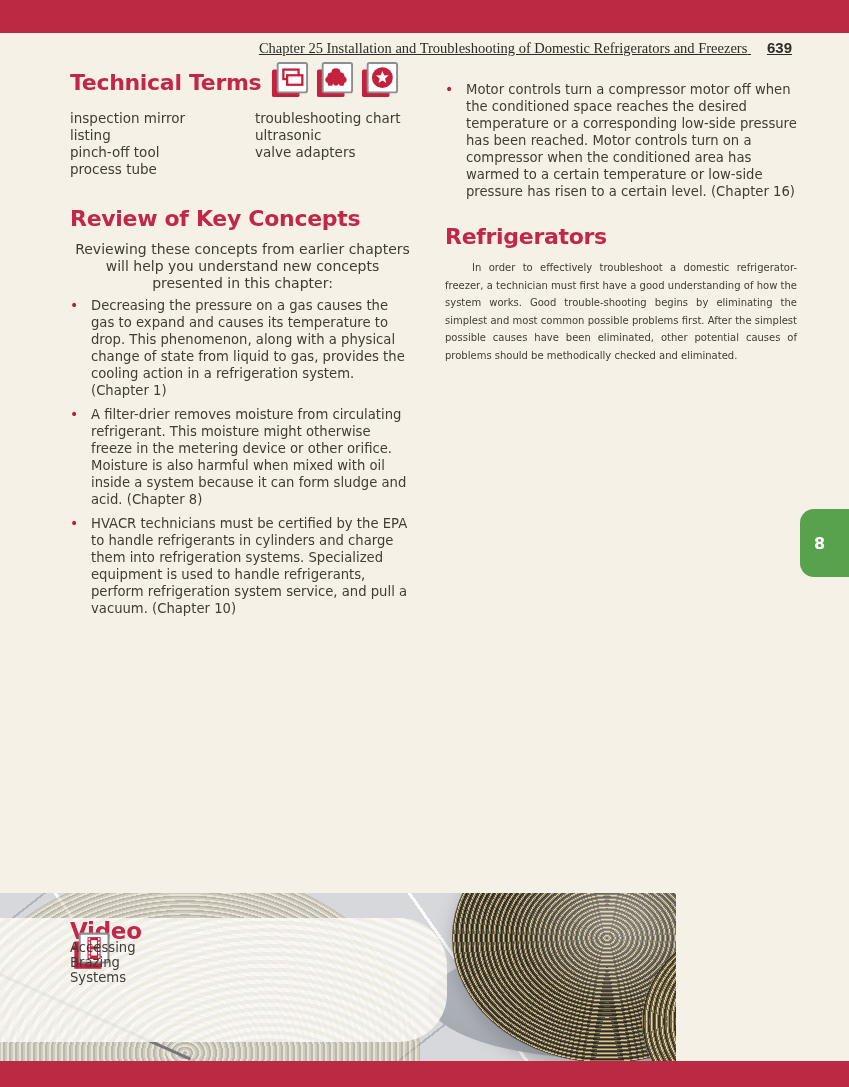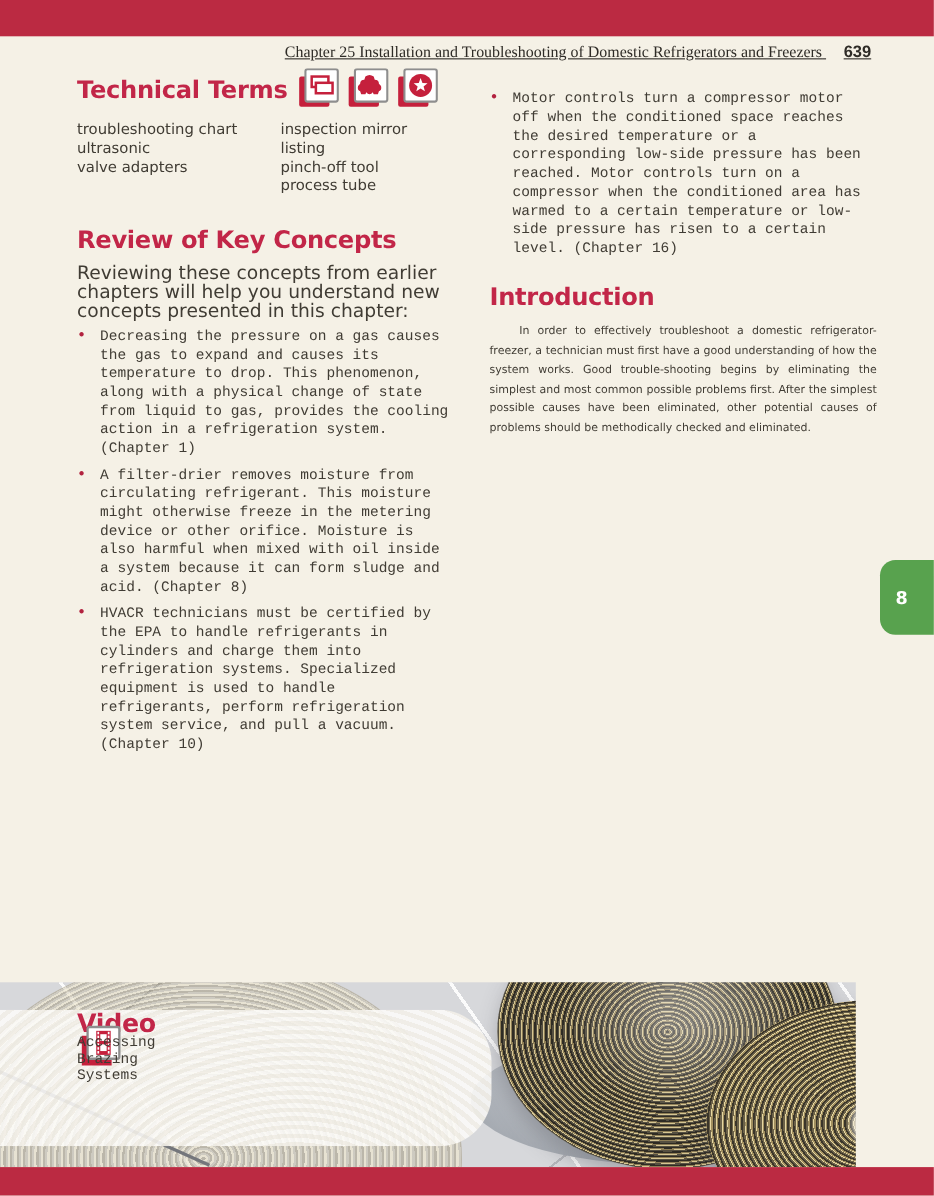--- a/index.html
+++ b/index.html
@@ -36,45 +36,45 @@
   .tech-head { display:flex; align-items:flex-start; gap:10px; }
   .tt-icons { display:flex; gap:7px; margin-top:-8px; }
 
   .terms {
     margin-top:11px; display:grid; grid-template-columns:185px auto;
     font-size:13.5px; line-height:17px;
   }
   .terms ul { list-style:none; }
 
   .review-head { margin-top:28px; }
-  .lead { margin-top:10px; font-size:17px; line-height:17px; }
+  .lead { margin-top:10px; font-size:14px; line-height:17px;text-align:center; }
 
   ul.bullets { list-style:none; margin-top:5px; }
   ul.bullets li { display:flex; margin-bottom:7px; font-size:13.2px; line-height:17px; }
   .dot { width:21px; flex:0 0 21px; }
   .dot::before { content:"•"; color:#B2223F; font-size:14px; }
-  .btext { flex:1;font-family:Liberation Mono, monospace; }
+  .btext { flex:1; }
 
   .intro-head { margin-top:24px; }
   .intro-para {
     margin-top:10px; font-size:10px; line-height:17.6px;
     text-align:justify; text-indent:27px;
   }
 
   
   .chap-tab {
     position:absolute; left:800px; top:509px; width:49px; height:68px;
     background:#58A24E; border-radius:14px 0 0 14px;
     display:flex; align-items:center;
     color:#FFFFFF; font-weight:bold; font-size:16px; padding-left:14px;
   }
 
   
   .photo {
-    position:absolute; left:0; top:893px; width:778px; height:168px; overflow:hidden;
+    position:absolute; left:0; top:893px; width:676px; height:168px; overflow:hidden;
     background-color:#D7D8DB;
     background-image:
       repeating-linear-gradient(55deg,  rgba(255,255,255,0) 0 140px, rgba(255,255,255,.9) 140px 143px, rgba(255,255,255,0) 143px 290px),
       repeating-linear-gradient(-38deg, rgba(150,152,158,0) 0 170px, rgba(150,152,158,.55) 170px 172px, rgba(150,152,158,0) 172px 350px);
   }
   .photo * { position:absolute; }
   .coil-base {
     left:428px; top:48px; width:360px; height:118px; border-radius:50%;
     background:radial-gradient(ellipse at 50% 30%, #E6E8EB, #A6ABB2 75%);
   }
@@ -156,30 +156,30 @@
           <circle cx="22.5" cy="16.5" r="11" fill="#C5203C"></circle>
           <polygon fill="#FFFFFF" points="22.5,9.5 24.26,14.07 29.16,14.34 25.35,17.43 26.62,22.16 22.5,19.5 18.38,22.16 19.65,17.43 15.84,14.34 20.74,14.07"></polygon>
         </svg>
       </span>
     </div>
   </div>
 
   <div class="terms">
     <ul>
 
-    <li>troubleshooting chart</li>
-        <li>ultrasonic</li>
-        <li>valve adapters</li>
-      </ul>
-    <ul>
-
     <li>inspection mirror</li>
         <li>listing</li>
         <li>pinch-off tool</li>
         <li>process tube</li>
+      </ul>
+    <ul>
+
+    <li>troubleshooting chart</li>
+        <li>ultrasonic</li>
+        <li>valve adapters</li>
       </ul>
   </div>
 
   <h1 class="sechead review-head">Review of Key Concepts</h1>
   <p class="lead">Reviewing these concepts from earlier chapters will help you understand new concepts presented in this chapter:</p>
 
   <ul class="bullets">
 
       <li>
         <span class="dot"></span>
@@ -202,21 +202,21 @@
 </div>
 
 <div class="col-right">
   <ul class="bullets">
     <li>
       <span class="dot"></span>
       <span class="btext">Motor controls turn a compressor motor off when the conditioned space reaches the desired temperature or a corresponding low-side pressure has been reached. Motor controls turn on a compressor when the conditioned area has warmed to a certain temperature or low-side pressure has risen to a certain level. (Chapter 16)</span>
     </li>
   </ul>
 
-  <h1 class="sechead intro-head">Introduction</h1>
+  <h1 class="sechead intro-head">Refrigerators</h1>
   <p class="intro-para">In order to effectively troubleshoot a domestic refrigerator-freezer, a technician must first have a good understanding of how the system works. Good trouble-shooting begins by eliminating the simplest and most common possible problems first. After the simplest possible causes have been eliminated, other potential causes of problems should be methodically checked and eliminated.</p>
 </div>
 
 <div class="chap-tab">
   <span>8</span>
 </div>
 
 <div class="photo">
   <div class="coil coil-left"></div>
   <div class="rod-a"></div>

